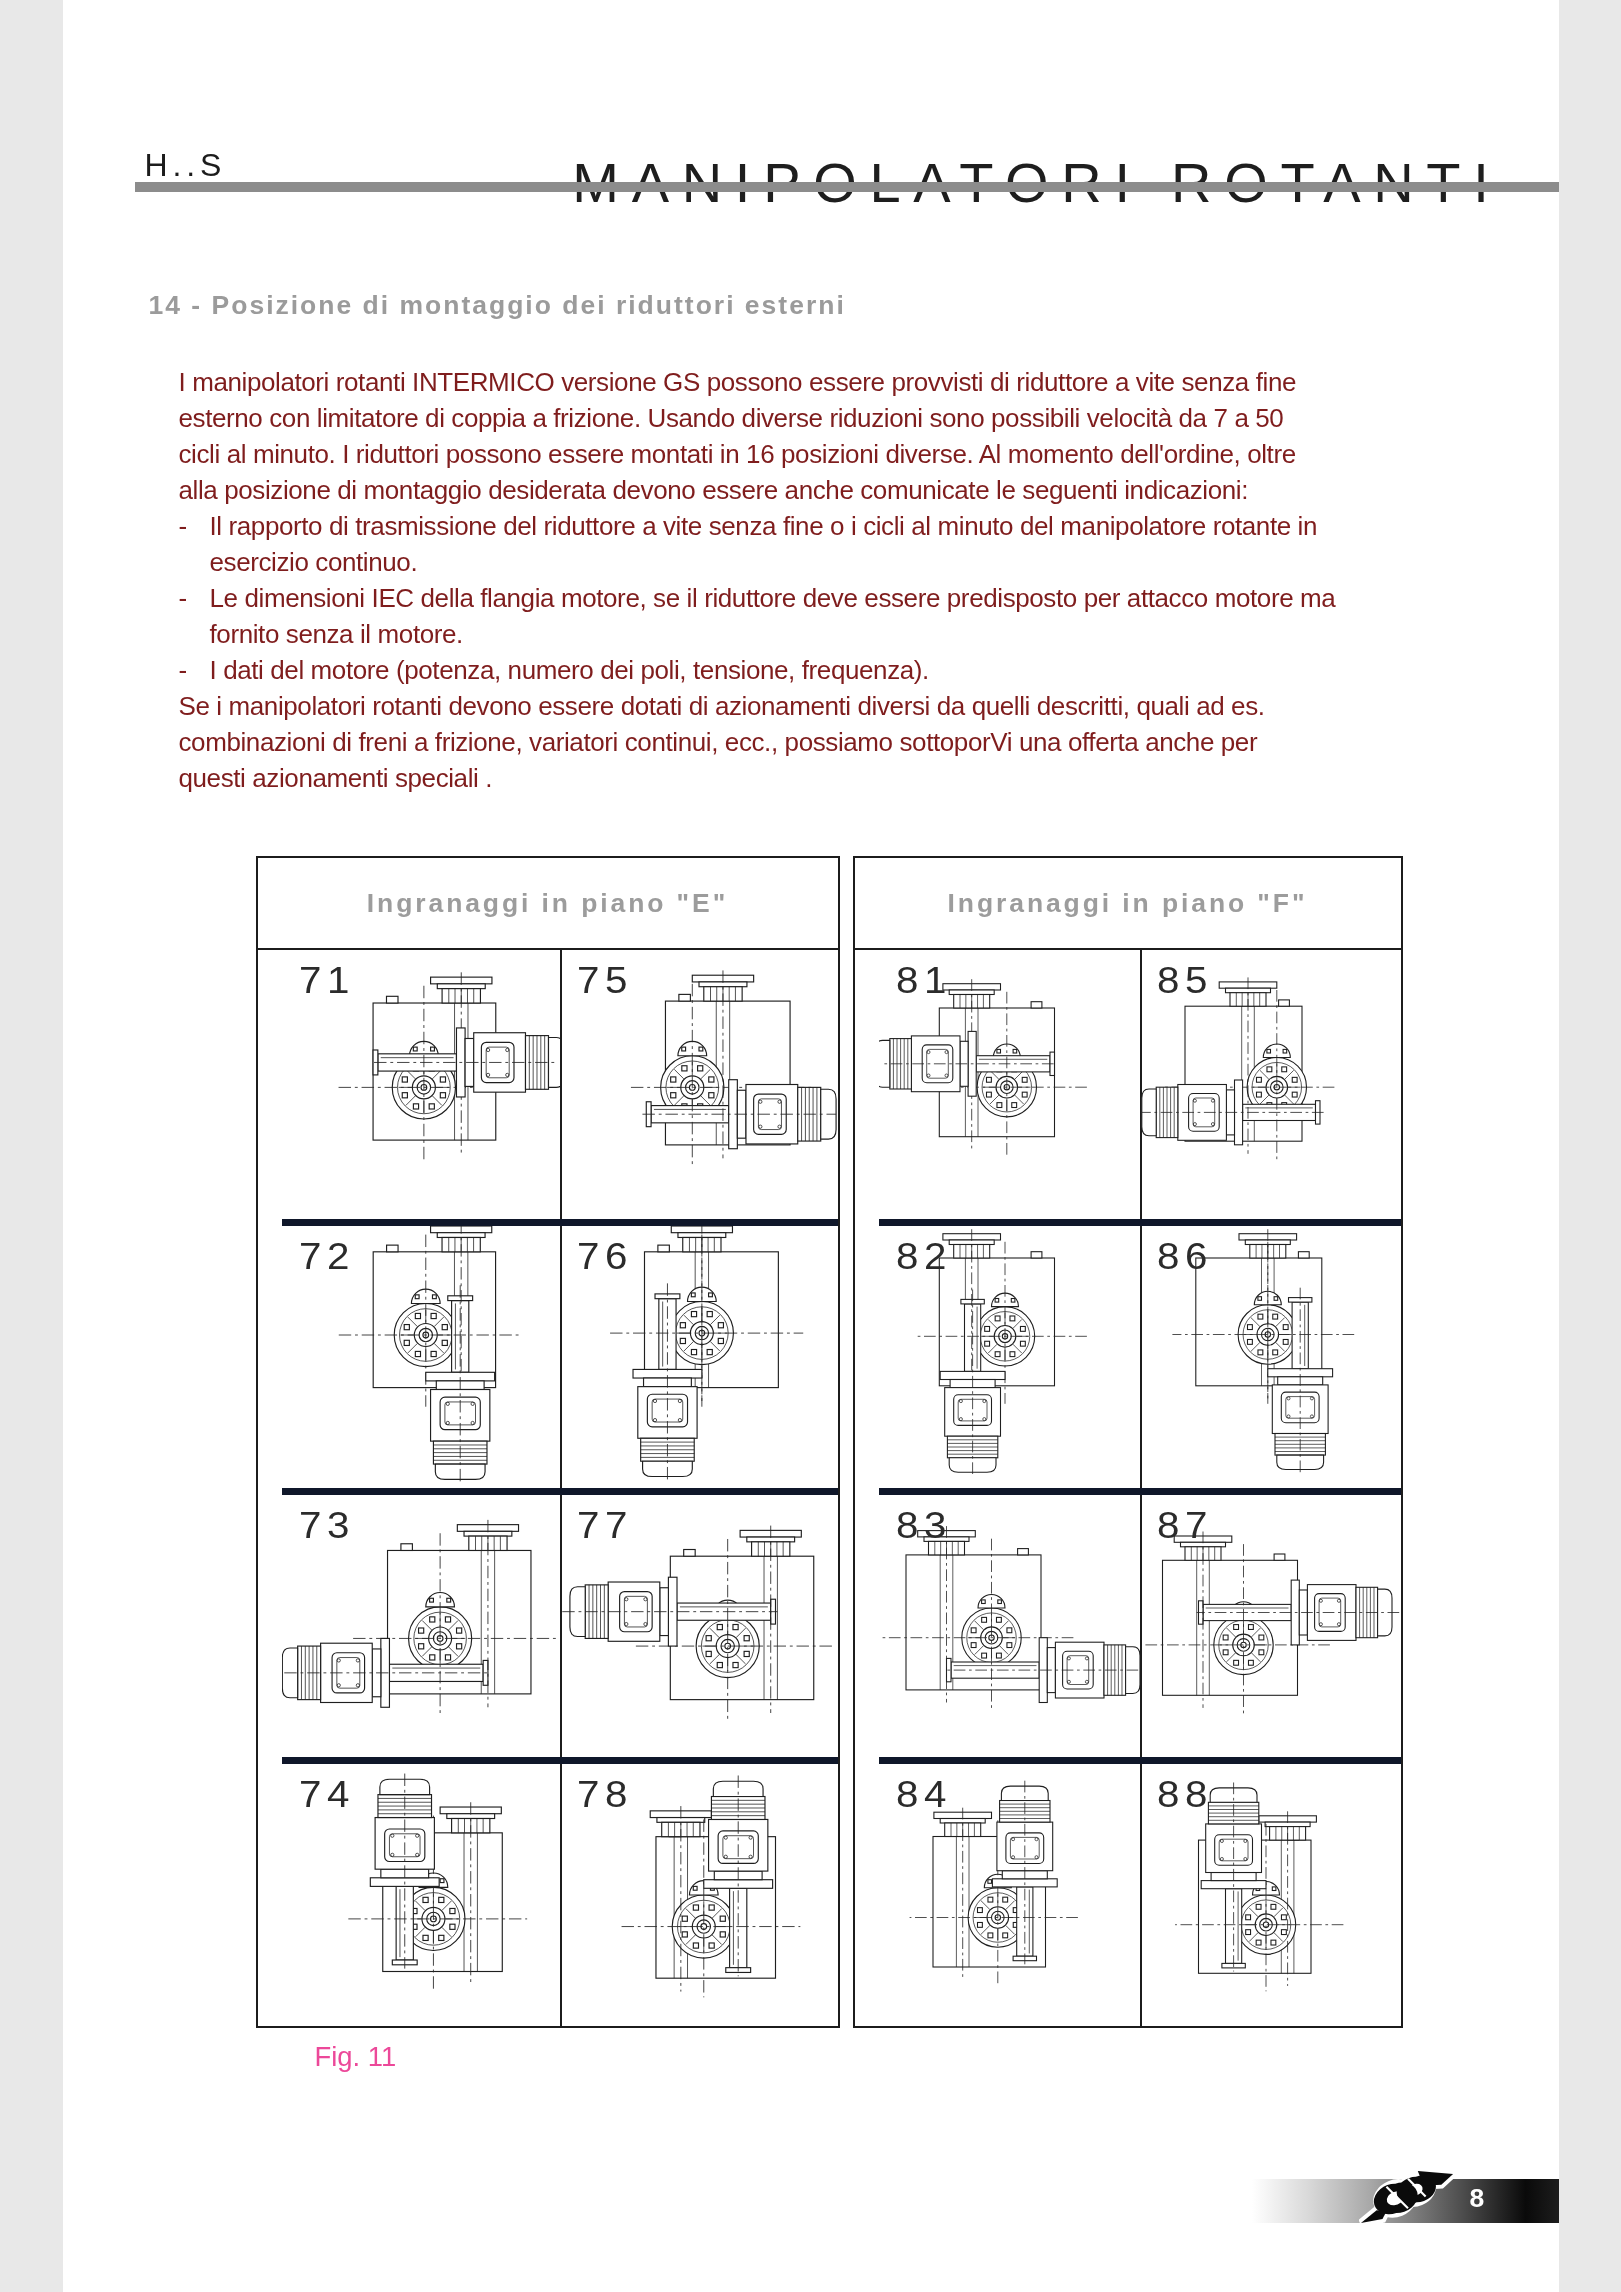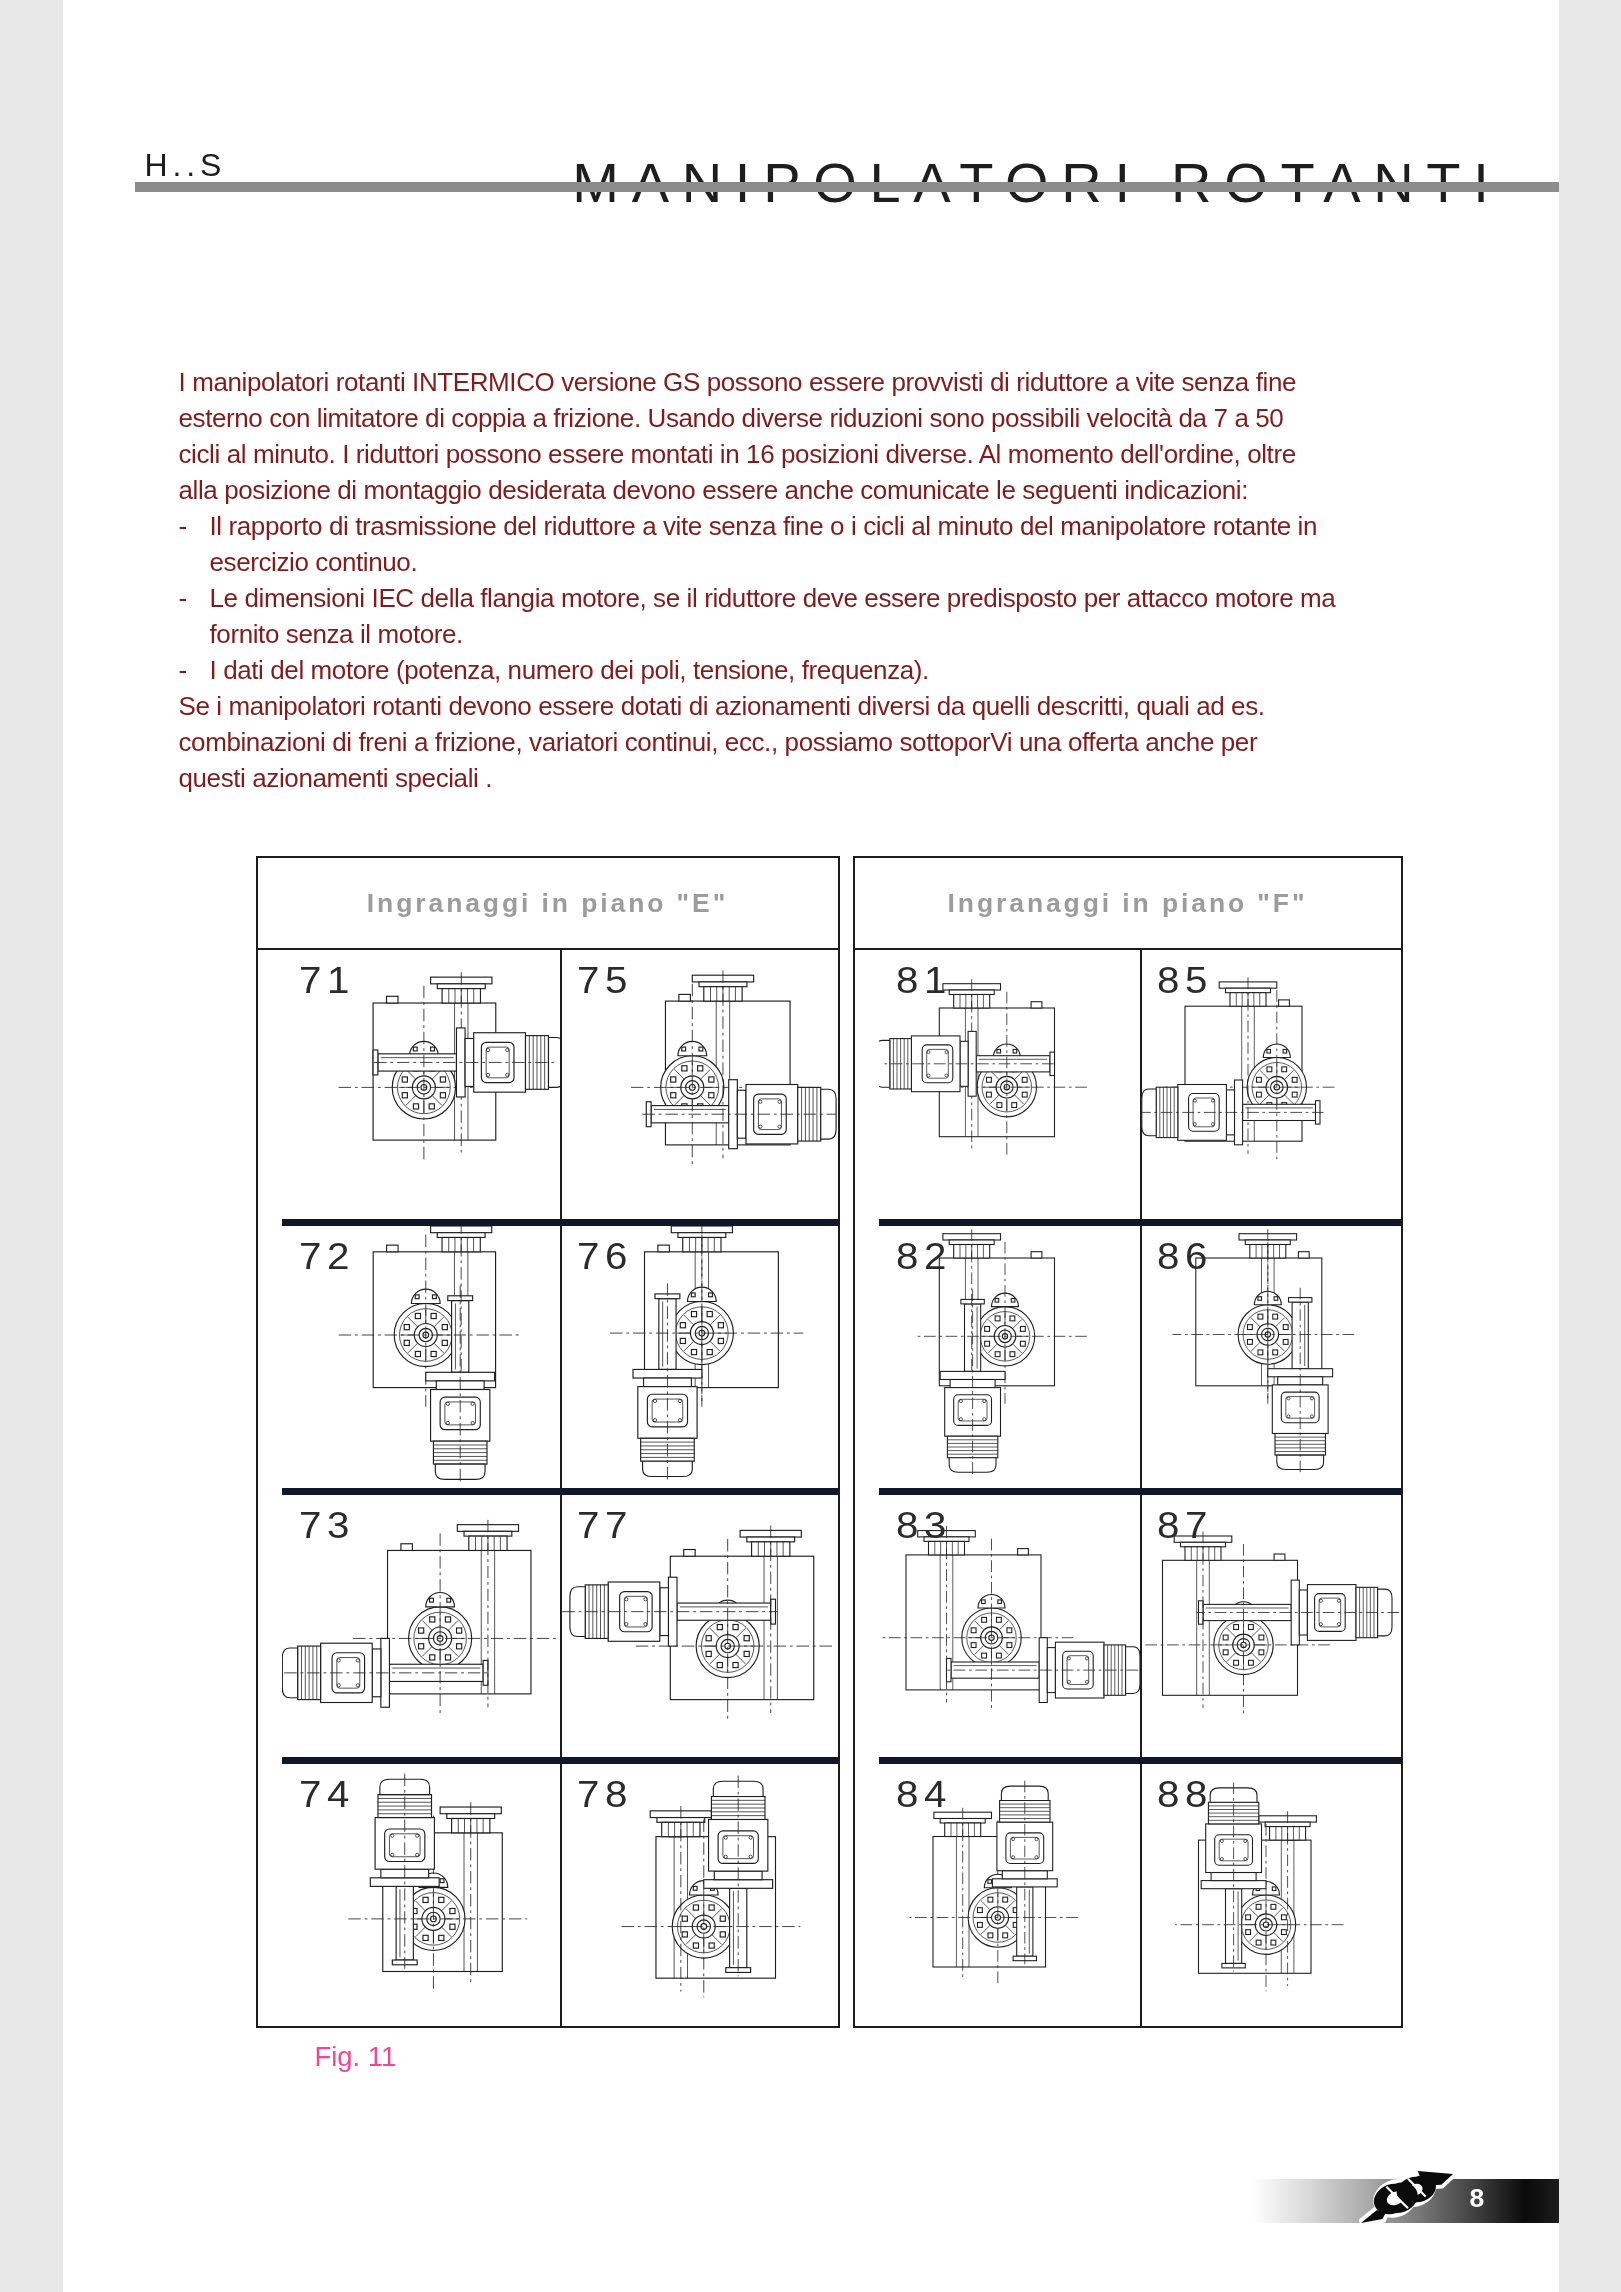--- a/index.html
+++ b/index.html
@@ -79,20 +79,21 @@
 </style>
 </head>
 <body>
 
 <div class="page">
 
   <div class="brand">H..S</div>
   <div class="doc-title">MANIPOLATORI ROTANTI</div>
   <div class="header-rule"></div>
 
+  <div class="section-heading">14 - Posizione di montaggio dei riduttori esterni</div>
 
   <div class="text-col">
     <p class="para p1">I manipolatori rotanti INTERMICO versione GS possono essere provvisti di riduttore a vite senza fine
 esterno con limitatore di coppia a frizione. Usando diverse riduzioni sono possibili velocità da 7 a 50
 cicli al minuto. I riduttori possono essere montati in 16 posizioni diverse. Al momento dell'ordine, oltre
 alla posizione di montaggio desiderata devono essere anche comunicate le seguenti indicazioni:</p>
     <ul class="bullets" id="bullet-list">
         <li>
           <span class="dash">-</span>
           <span class="btxt">Il rapporto di trasmissione del riduttore a vite senza fine o i cicli al minuto del manipolatore rotante in

